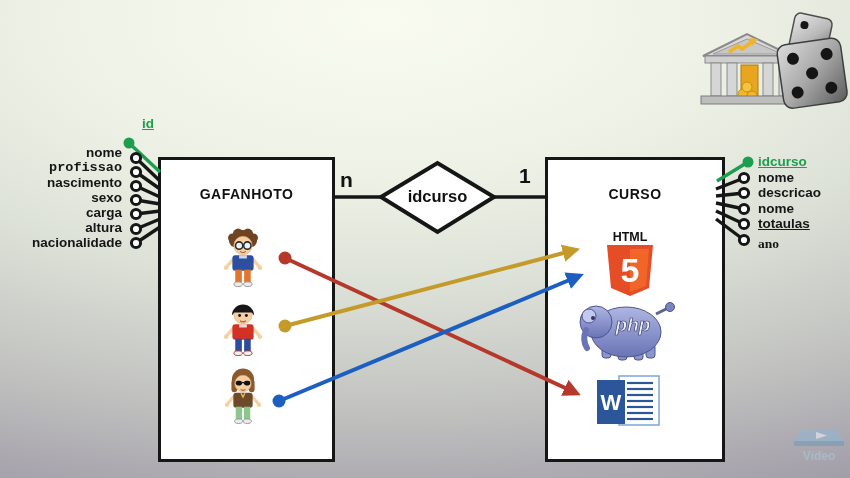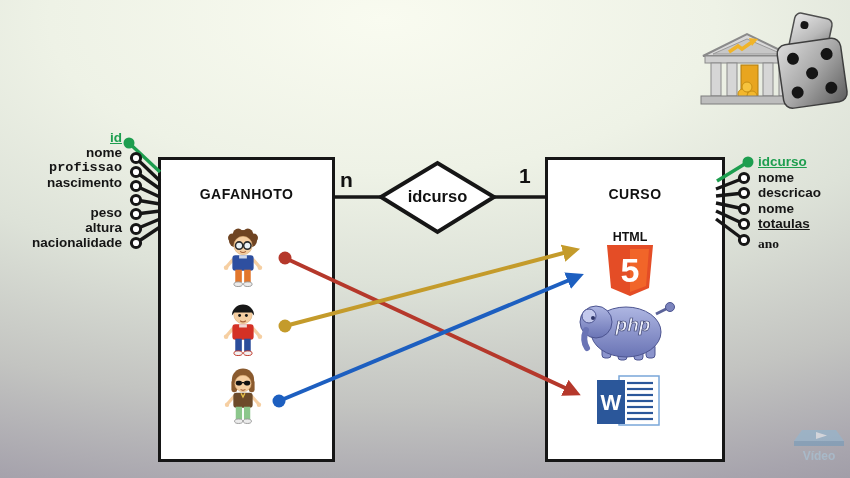--- a/index.html
+++ b/index.html
@@ -268,25 +268,26 @@
     <line x1="285" y1="326" x2="575" y2="250" stroke="#c49b2b" stroke-width="4" marker-end="url(#mg)"></line>
     <circle cx="285" cy="326" r="6.5" fill="#c49b2b"></circle>
     <line x1="279" y1="401" x2="579" y2="276" stroke="#1d5fc0" stroke-width="4" marker-end="url(#mb)"></line>
     <circle cx="279" cy="401" r="6.5" fill="#1d5fc0"></circle>
   </svg>
 
   <div class="diamond-label">idcurso</div>
   <div class="card" style="left:340px;top:168px;">n</div>
   <div class="card" style="left:519px;top:164px;">1</div>
 
-  <div class="attr attr-l key" style="top:130px;">id</div>
+  <div class="attr attr-l key" style="top:116px;padding-left:32px;">id</div>
   <div class="attr attr-l" style="top:145px;">nome</div>
   <div class="attr attr-l" style="top:160px;font-family:Liberation Mono, monospace;">profissao</div>
   <div class="attr attr-l" style="top:175px;">nascimento</div>
-  <div class="attr attr-l" style="top:205px;">peso</div>
+  <div class="attr attr-l" style="top:190px;">sexo</div>
+  <div class="attr attr-l" style="top:205px;">carga</div>
   <div class="attr attr-l" style="top:235px;">nacionalidade</div>
   <div class="attr attr-l" style="top:220px;">altura</div>
 
   <div class="attr attr-r key" style="top:154px;">idcurso</div>
   <div class="attr attr-r" style="top:170px;">nome</div>
   <div class="attr attr-r" style="top:185px;">descricao</div>
   <div class="attr attr-r" style="top:201px;">nome</div>
   <div class="attr attr-r" style="top:216px;text-decoration:underline;">totaulas</div>
   <div class="attr attr-r" style="top:236px;font-family:Liberation Serif, serif;">ano</div>
 

